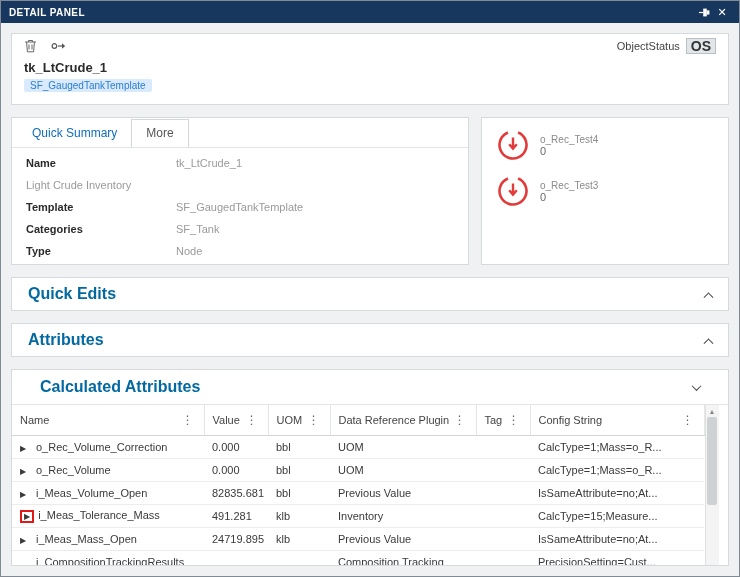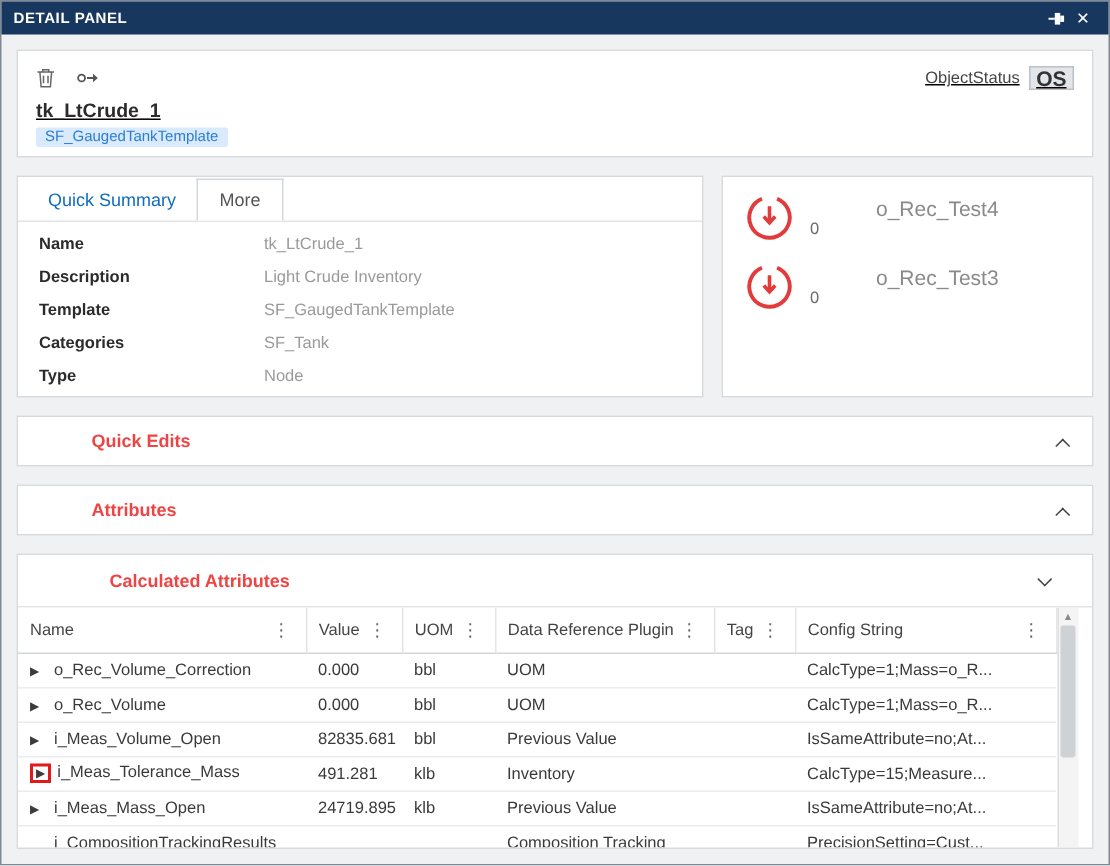--- a/index.html
+++ b/index.html
@@ -9,21 +9,21 @@
 
   
   .titlebar { height:22px; background:#17375e; color:#fff; display:flex; align-items:center; padding:0 8px; flex:0 0 auto; }
   .titlebar .tb-title { font-size:10px; font-weight:bold; letter-spacing:.4px; flex:1; }
   .tb-ic { display:flex; align-items:center; justify-content:center; width:18px; height:18px; cursor:pointer; color:#fff; font-size:11px; }
 
   .content { flex:1; padding:10px; display:flex; flex-direction:column; gap:12px; overflow:hidden; }
   .card { background:#fff; border:1px solid #d7dadd; }
 
   
-  .header-card { padding:8px 12px 8px; height:72px; flex:0 0 auto;text-decoration:underline; }
+  .header-card { padding:2px 12px 8px; height:72px; flex:0 0 auto; }
   .hc-top { display:flex; align-items:center; height:20px; }
   .hc-icons { display:flex; align-items:center; gap:14px; flex:1; }
   .icon-btn { cursor:pointer; display:inline-flex; align-items:center; }
   .hc-status { display:flex; align-items:center; gap:6px; font-size:11px; color:#444; }
   .os-badge { background:#e2e6e9; border:1px solid #b9c0c6; color:#333; font-size:14px; font-weight:bold; padding:0 4px; line-height:14px; }
   .hc-title { font-size:13px; font-weight:bold; color:#2b2b2b; margin-top:4px; }
   .hc-tag { display:inline-block; margin-top:4px; font-size:10px; color:#2a7ed3; background:#d9eafc; padding:1px 6px; border-radius:2px; }
 
   
   .row2 { display:flex; gap:12px; height:148px; flex:0 0 auto; }
@@ -33,26 +33,26 @@
   .tab.active { color:#0f6cbd; }
   .tab.inactive { color:#555; border:1px solid #d4d7da; border-bottom:none; background:#fff; }
   .kv { padding:4px 14px 0; overflow:hidden; }
   .kv-row { display:flex; height:22px; align-items:center; }
   .kv-label { width:150px; font-size:11px; font-weight:bold; color:#2b2b2b; }
   .kv-value { font-size:11px; color:#9a9a9a; }
 
   .gauge-card { width:248px; flex:0 0 auto; padding:8px 12px; display:flex; flex-direction:column; gap:8px; }
   .gauge-item { display:flex; align-items:center; gap:8px; cursor:pointer; }
   .gauge-text { display:flex; flex-direction:column; }
-  .gauge-name { font-size:14px; color:#8a8a8a;margin-left:44px; }
+  .gauge-name { font-size:10px; color:#8a8a8a; }
   .gauge-value { font-size:11px; color:#6b6b6b; }
 
   
   .section-bar { height:34px; display:flex; align-items:center; justify-content:space-between; padding:0 16px; cursor:pointer; flex:0 0 auto; }
-  .section-label { font-size:12px; font-weight:bold; color:#ef4444;margin-left:33px; }
+  .section-label { font-size:16px; font-weight:bold; color:#0369a1; }
   .chev { display:inline-block; width:7px; height:7px; border-right:1.6px solid #444; border-bottom:1.6px solid #444; }
   .chev.up { transform:rotate(-135deg) translate(-2px,-2px); }
   .chev.down { transform:rotate(45deg) translate(-1px,-1px); }
 
   
   .calc-card { flex:1; display:flex; flex-direction:column; overflow:hidden; }
   .calc-header { height:34px; display:flex; align-items:center; justify-content:space-between; padding:0 28px; flex:0 0 auto; cursor:pointer; }
   .table-zone { flex:1; display:flex; overflow:hidden; border-top:1px solid #e2e4e6; }
   table { border-collapse:collapse; table-layout:fixed; width:692px; flex:0 0 auto; }
   th { font-size:11px; font-weight:normal; color:#444; text-align:left; height:30px; padding:0 8px; border-right:1px solid #e4e6e8; border-bottom:1px solid #d3d6d9; background:#fff; }
@@ -118,21 +118,20 @@
         <div class="tabs">
           <div class="tab active">Quick Summary</div>
           <div class="tab inactive">More</div>
         </div>
         <div class="kv">
           <div class="kv-row">
             <span class="kv-label">Name</span>
             <span class="kv-value">tk_LtCrude_1</span>
           </div>
           <div class="kv-row">
-            <span class="kv-label">Description</span>
             <span class="kv-value">Light Crude Inventory</span>
           </div>
           <div class="kv-row">
             <span class="kv-label">Template</span>
             <span class="kv-value">SF_GaugedTankTemplate</span>
           </div>
           <div class="kv-row">
             <span class="kv-label">Categories</span>
             <span class="kv-value">SF_Tank</span>
           </div>

